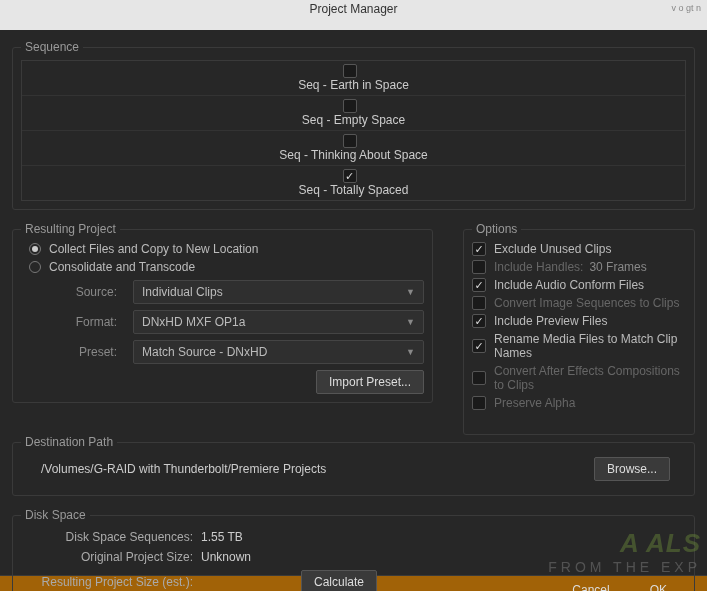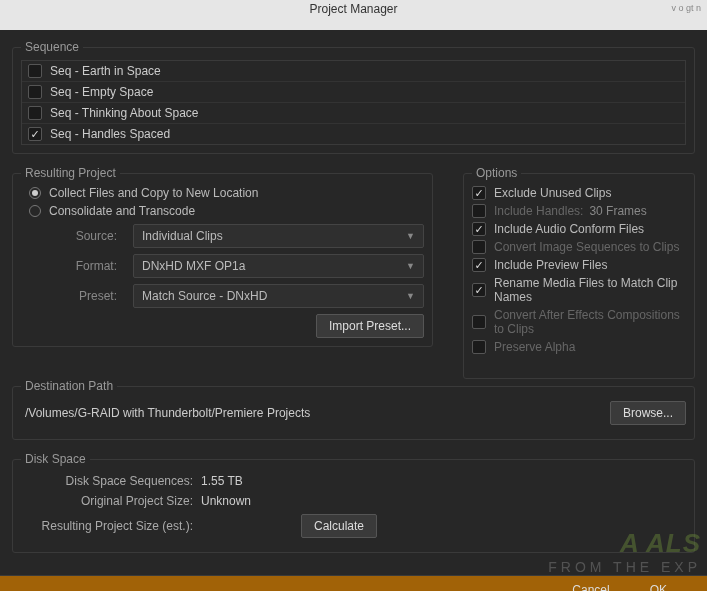--- a/index.html
+++ b/index.html
@@ -2,41 +2,41 @@
 <html><head>
   <meta charset="utf-8">
   <style>
     * { margin: 0; padding: 0; box-sizing: border-box; font-family: -apple-system, "Helvetica Neue", Arial, sans-serif; }
     body { background: #1f1f1f; color: #bbb; font-size: 12px; width: 707px; height: 591px; overflow: hidden; }
     .titlebar { background: #e6e6e6; color: #333; text-align: center; padding: 2px 0; font-size: 12px; height: 30px; line-height: 14px; }
     .content { padding: 10px 12px 0 12px; background: #272727; height: 545px; }
     fieldset { border: 1px solid #3a3a3a; border-radius: 3px; padding: 2px 8px 8px 8px; margin-bottom: 12px; position: relative; }
     legend { color: #999; font-size: 12px; padding: 0 4px; }
     .seq-list { border: 1px solid #3a3a3a; margin-top: 4px; }
-    .seq-row { display: flex; align-items: flex-start; padding: 3px 6px; border-bottom: 1px solid #333; }
+    .seq-row { display: flex; align-items: center; padding: 3px 6px; border-bottom: 1px solid #333; flex-direction: column; }
     .seq-row:last-child { border-bottom: none; }
     .checkbox { width: 14px; height: 14px; border: 1px solid #555; background: #1a1a1a; margin-right: 8px; display: inline-flex; align-items: center; justify-content: center; font-size: 11px; color: #ddd; border-radius: 2px; flex-shrink: 0; }
     .checkbox.checked::after { content: "✓"; }
     .seq-label { color: #ccc; }
     .columns { display: flex; gap: 14px; }
     .col-left { flex: 1; }
     .col-right { width: 248px; padding-left: 16px; }
     .radio-row { display: flex; align-items: center; margin: 4px 0 4px 8px; }
     .radio { width: 12px; height: 12px; border: 1px solid #777; border-radius: 50%; margin-right: 8px; display: inline-flex; align-items: center; justify-content: center; flex-shrink: 0; }
     .radio.selected::after { content: ""; width: 6px; height: 6px; background: #ccc; border-radius: 50%; }
     .form-row { display: flex; align-items: center; margin: 6px 0; }
     .form-label { width: 80px; text-align: right; color: #888; margin-right: 16px; }
     .dropdown { flex: 1; background: #2f2f2f; border: 1px solid #444; padding: 4px 8px; color: #bbb; display: flex; justify-content: space-between; align-items: center; border-radius: 2px; }
     .dropdown .caret { color: #888; font-size: 9px; }
     .btn { background: #3a3a3a; border: 1px solid #555; color: #ddd; padding: 4px 12px; border-radius: 2px; cursor: pointer; font-size: 12px; }
     .btn-row-right { display: flex; justify-content: flex-end; margin-top: 6px; }
     .opt-row { display: flex; align-items: center; margin: 4px 0; }
     .opt-row.disabled { color: #666; }
     .opt-row .checkbox { margin-right: 8px; }
-    .dest-row { display: flex; align-items: center; gap: 28px; margin: 6px 0; }
+    .dest-row { display: flex; align-items: center; gap: 28px; margin: 6px 16px; }
     .dest-path { color: #ccc; flex: 1; padding-left: 4px; }
     .disk-row { display: flex; align-items: center; margin: 6px 0; }
     .disk-label { width: 180px; text-align: right; color: #aaa; padding-right: 8px; }
     .disk-val { color: #ccc; }
     .footer { display: flex; justify-content: flex-end; gap: 40px; padding: 6px 30px 6px 12px; background: #a16207; color: #ddd; border-top: 1px solid #3a3a3a; height: 28px; align-items: center; }
     .footer .ok { padding-right: 10px; }
     .watermark { position: absolute; right: 6px; bottom: 16px; opacity: 0.45; pointer-events: none; }
     .wm-top { font-size: 26px; font-weight: 700; letter-spacing: 1px; color: #6a8a3a; font-style: italic; text-align: right; }
     .wm-bot { font-size: 14px; letter-spacing: 4px; color: #888; text-align: right; }
     .handles-val { margin-left: 6px; color: #888; }
@@ -61,21 +61,21 @@
       <div class="seq-row">
         <span class="checkbox"></span>
         <span class="seq-label">Seq - Empty Space</span>
       </div>
       <div class="seq-row">
         <span class="checkbox"></span>
         <span class="seq-label">Seq - Thinking About Space</span>
       </div>
       <div class="seq-row">
         <span class="checkbox checked"></span>
-        <span class="seq-label">Seq - Handles Spaced</span>
+        <span class="seq-label">Seq - Totally Spaced</span>
       </div>
     </div>
   </fieldset>
 
   <div class="columns">
     <div class="col-left">
       <fieldset>
         <legend>Resulting Project</legend>
         <div class="radio-row">
           <span class="radio selected"></span>

